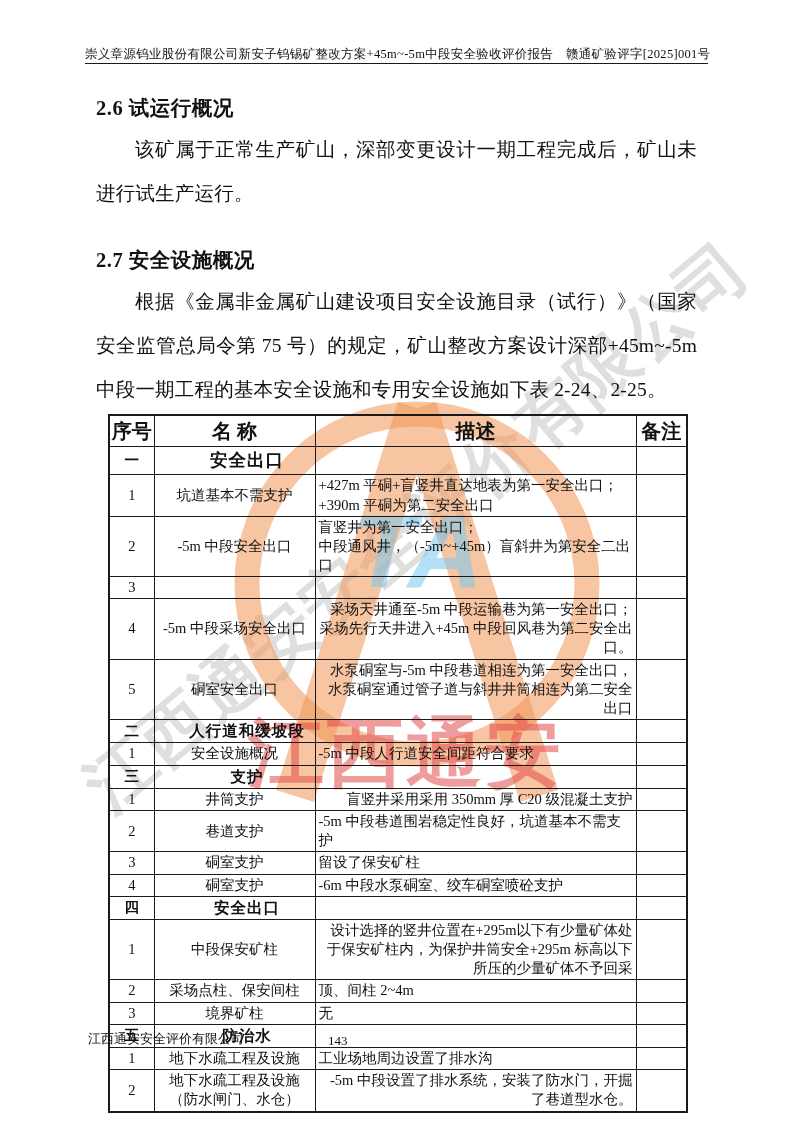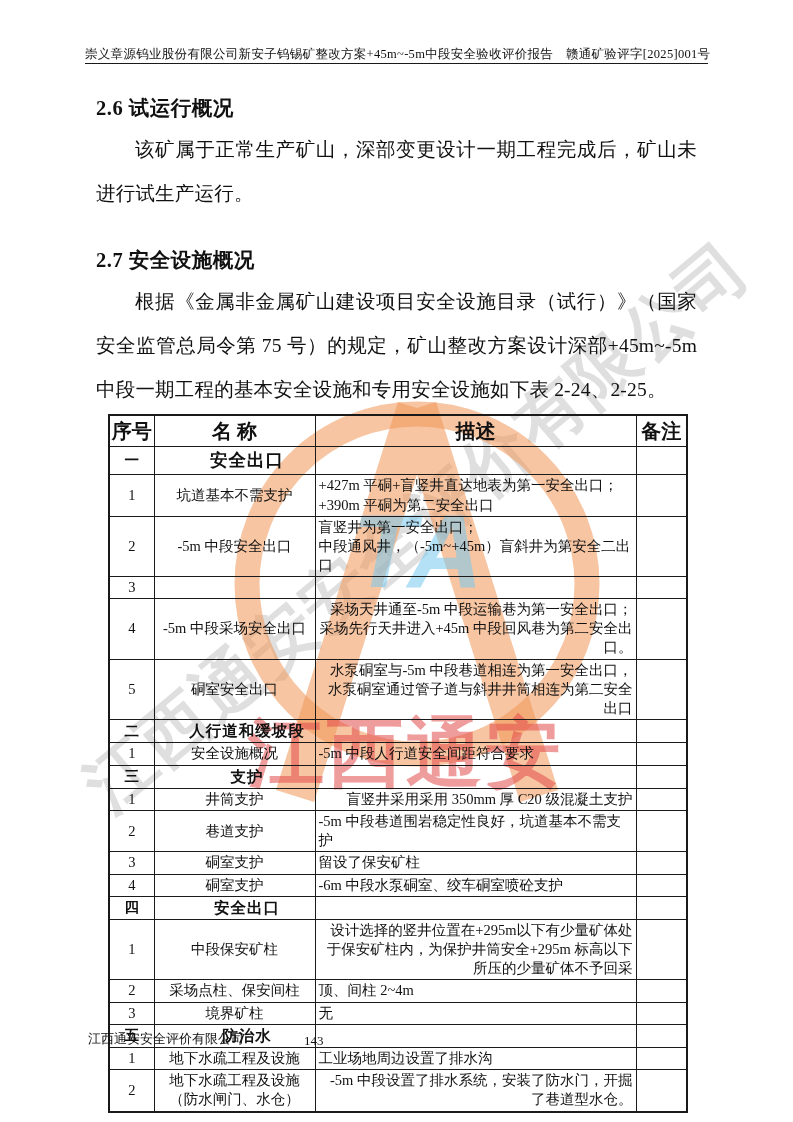--- a/index.html
+++ b/index.html
@@ -60,21 +60,21 @@
   td.c-desc{text-align:left;white-space:pre-line;}
   td.c-desc.left{text-align:right;}
   td.c-note{}
   tr.section td{font-weight:bold;}
   tr.section td.c-name{font-size:15.5px;letter-spacing:1px;padding-left:28px;}
   tr.first-section td.c-name{font-size:17.5px;}
   tr.first-section td{padding-top:2px;padding-bottom:2px;}
   tr.empty-row td{height:17px;}
   
   .footer-company{position:absolute;left:88px;top:1030px;font-size:13px;z-index:1;}
-  .footer-page{position:absolute;left:304px;top:1033px;font-size:13px;z-index:1;}
+  .footer-page{position:absolute;left:328px;top:1033px;font-size:13px;z-index:1;}
 </style>
 </head>
 <body>
 
 <div class="page">
 
   <div class="wm-layer">
     <div class="wm-diag" style="color: rgba(150, 150, 150, 0.3);">江西通安安全评价有限公司</div>
     <svg class="wm-seal" width="410" height="432" viewBox="0 0 410 432">
       <circle cx="205" cy="212" r="170" fill="none" stroke-width="25" stroke="rgba(240,150,85,0.55)"></circle>

